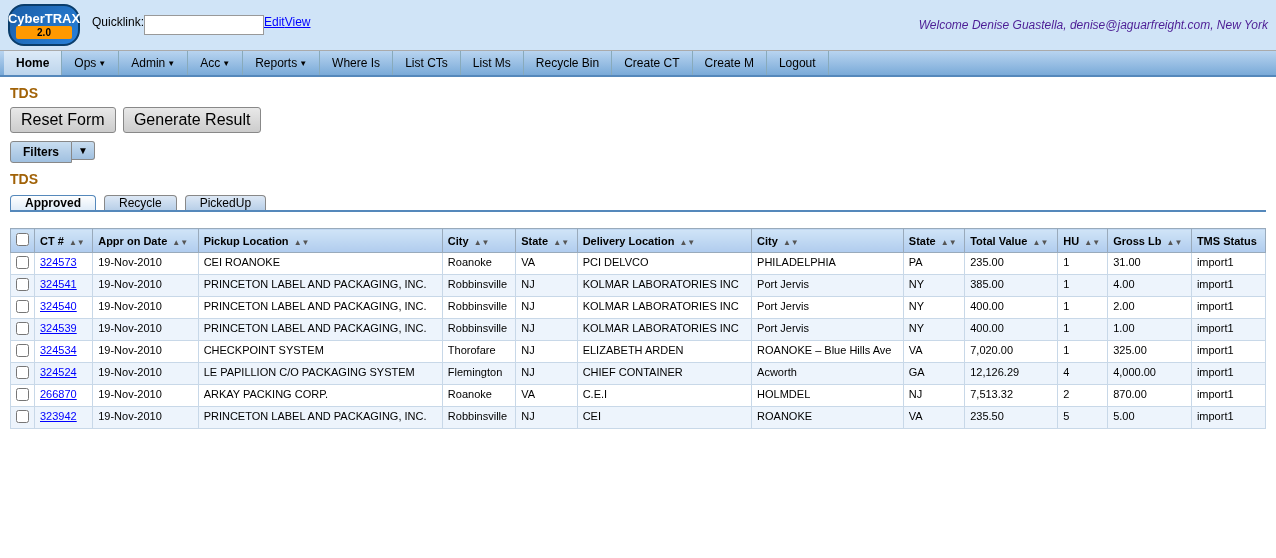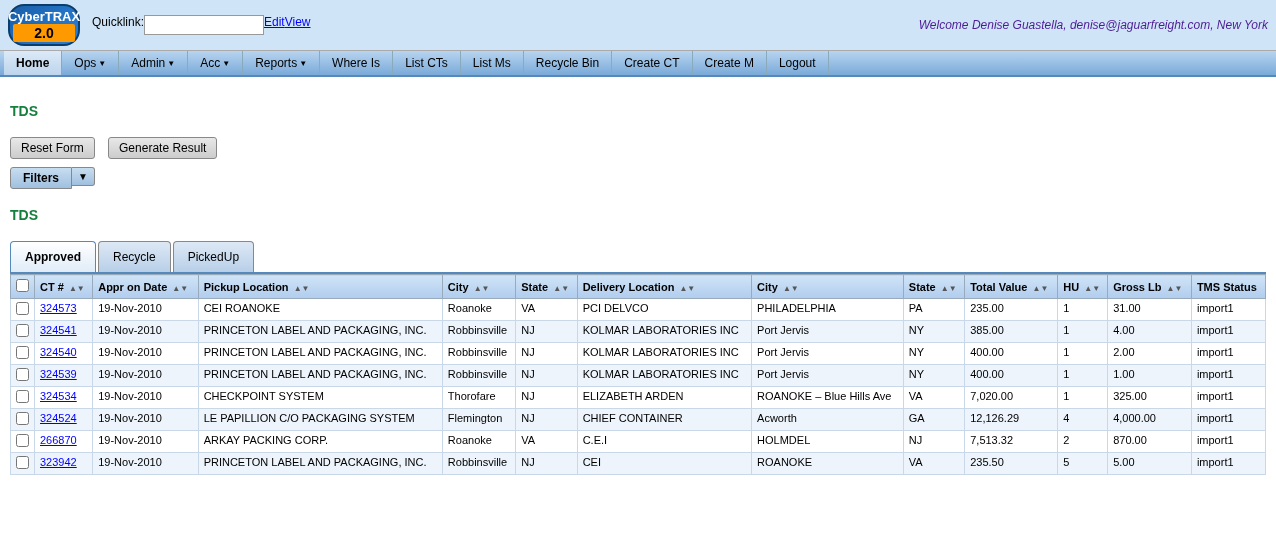--- a/index.html
+++ b/index.html
@@ -27,21 +27,21 @@
       display: flex;
       align-items: center;
       justify-content: center;
       color: #fff;
       font-weight: bold;
       font-size: 10px;
       border: 2px solid #0a3d6b;
       flex-direction: column;
     }
     #logo .logo-top { font-size: 13px; }
-    #logo .logo-ver { font-size: 14px; background: #f90; color: #000; padding: 1px 21px; border-radius: 2px; }
+    #logo .logo-ver { font-size: 10px; background: #f90; color: #000; padding: 1px 21px; border-radius: 2px; }
     #quicklink-area {
       display: flex;
       gap: 0;
       font-size: 12px;
     }
     #quicklink-area input {
       border: 1px solid #999;
       padding: 2px 4px;
       width: 120px;
       font-size: 12px;
@@ -84,33 +84,33 @@
     .nav-item.active { background: rgba(255,255,255,0.5); font-weight: bold; }
     .nav-dropdown-arrow { font-size: 8px; }
 
     
     #main-content { padding: 8px 10px; }
 
     
     .section-title {
       font-size: 14px;
       font-weight: bold;
-      color: #15803d;
-      margin: 18px 0;
+      color: #a16207;
+      margin: 0 0;
     }
 
     
     .btn {
       padding: 3px 10px;
-      font-size: 12px;
+      font-size: 16px;
       border: 1px solid #888;
       background: linear-gradient(to bottom, #e8e8e8, #ccc);
       cursor: pointer;
       border-radius: 3px;
-      margin-right: 10px;
+      margin-right: 4px;
     }
 
     
     #filters-row {
       display: flex;
       align-items: flex-start;
       margin: 8px 0;
     }
     #filters-label {
       padding: 3px 12px;
@@ -132,41 +132,41 @@
     }
 
     
     #tabs-row {
       display: flex;
       align-items: flex-end;
       margin: 8px 0 0 0;
       border-bottom: 2px solid #5588bb;
     }
     .tab {
-      padding: 8px 14px;
+      padding: 0 14px;
       font-size: 12px;
       cursor: pointer;
       border: 1px solid #888;
       border-bottom: none;
       background: linear-gradient(to bottom, #dde8f5, #b8cfe8);
-      margin-right: 2px;
+      margin-right: 8px;
       border-radius: 4px 4px 0 0;
     }
     .tab.active {
       background: linear-gradient(to bottom, #fff, #e0ecf8);
       border-color: #5588bb;
       font-weight: bold;
     }
 
     
     #data-table {
       width: 100%;
       border-collapse: collapse;
       font-size: 11px;
-      margin-top: 0;
+      margin-top: 16px;
     }
     #data-table th {
       background: linear-gradient(to bottom, #d0e4f7, #b0ccee);
       border: 1px solid #9ab;
       padding: 4px 5px;
       text-align: left;
       white-space: nowrap;
       font-size: 11px;
     }
     #data-table th .sort-arrows {

